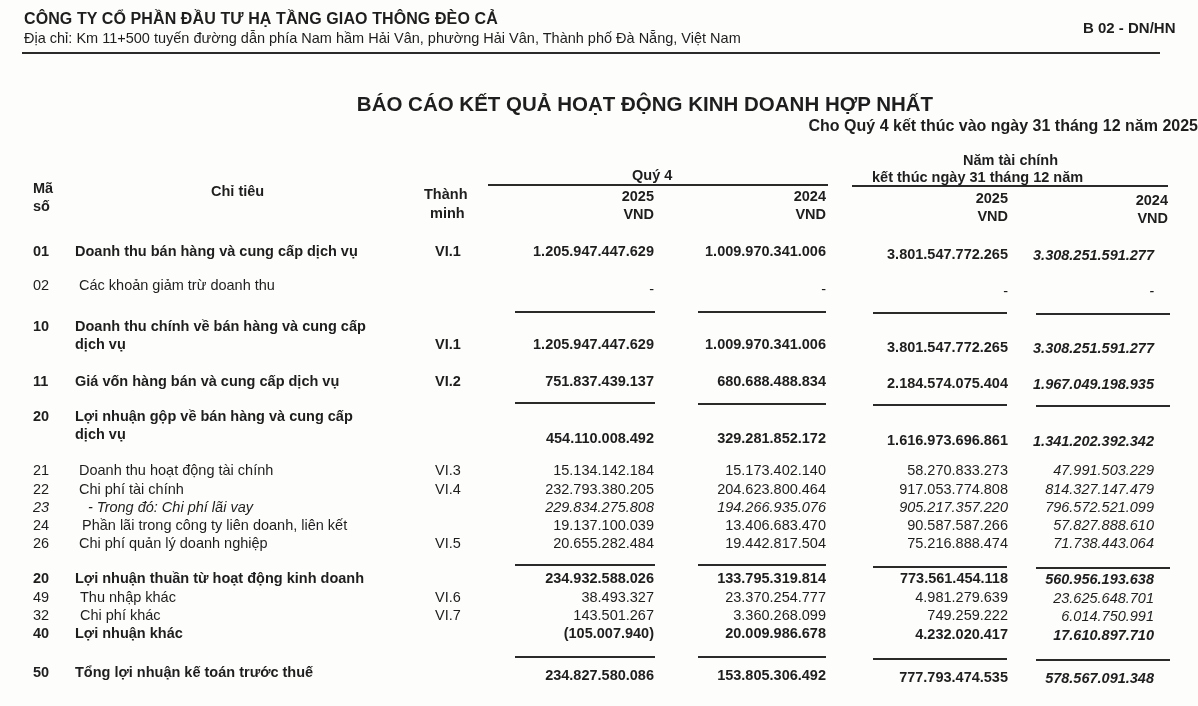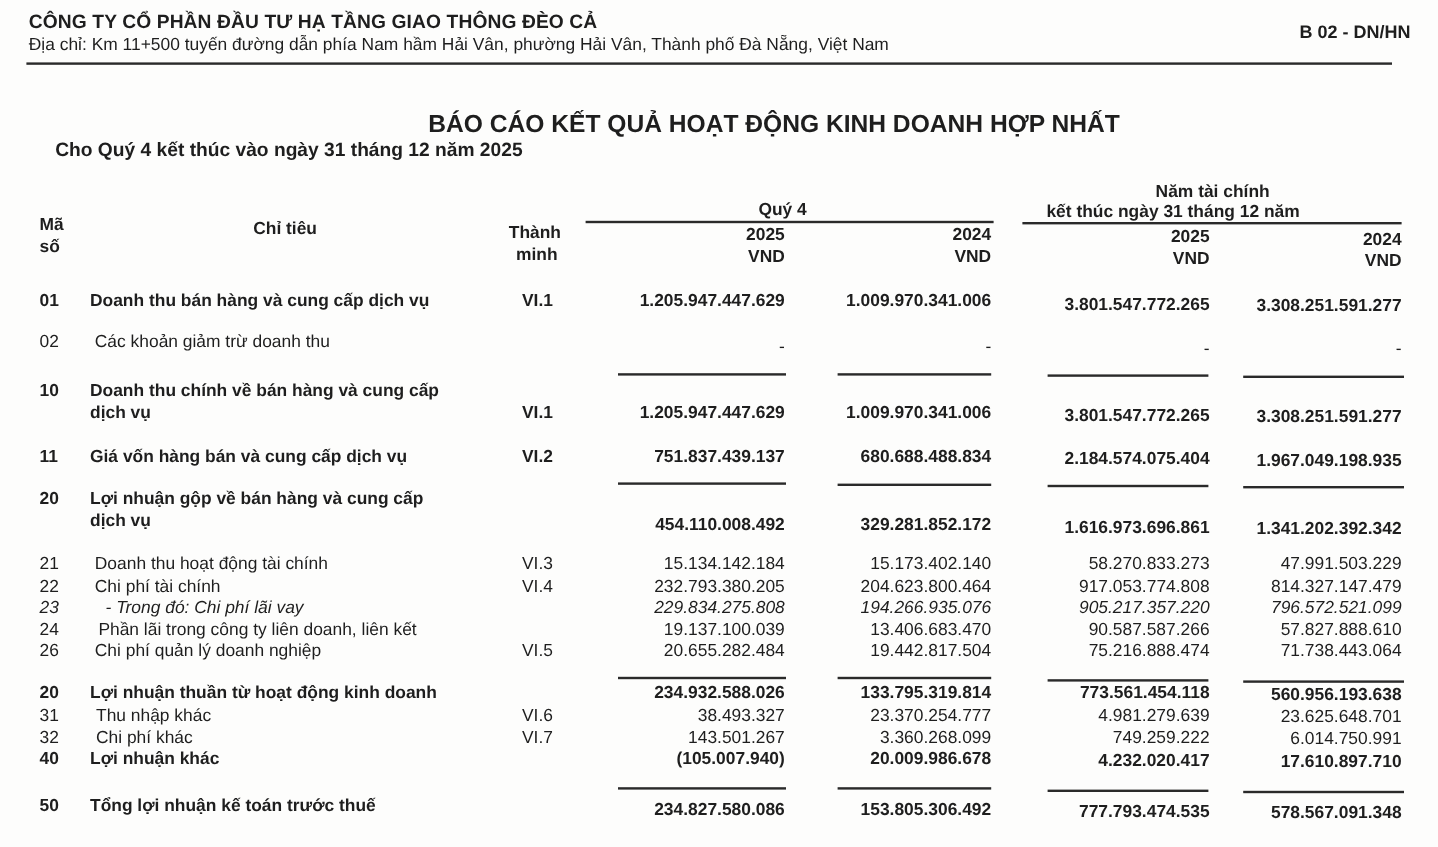--- a/index.html
+++ b/index.html
@@ -6,29 +6,29 @@
   body {
     width:1198px; height:706px; overflow:hidden; background:#fdfdfc;
     font-family:"Liberation Sans", sans-serif; color:#1e1e1e; position:relative;
   }
   .abs { position:absolute; white-space:nowrap; }
   .company { left:24px; top:10px; font-size:16px; font-weight:bold; letter-spacing:0.1px; }
   .address { left:24px; top:30px; font-size:14.5px; }
   .formcode { left:1083px; top:19px; font-size:15px; font-weight:bold; }
   .topline { position:absolute; left:22px; top:52px; width:1138px; height:1.5px; background:#2a2a2a; }
   .title { left:0; width:1198px; top:92px; text-align:center; font-size:20.5px; font-weight:bold; padding-left:92px; box-sizing:border-box;}
-  .subtitle { left:0; width:1198px; top:117px; text-align:left; font-size:16px; font-weight:bold; padding-left:46px; box-sizing:border-box;}
+  .subtitle { left:0; width:1198px; top:117px; text-align:right; font-size:16px; font-weight:bold; padding-left:46px; box-sizing:border-box;}
   .hdr { font-size:14.5px; font-weight:bold; }
   .rule { position:absolute; height:1.6px; background:#2a2a2a; }
   .row { position:absolute; left:0; width:1198px; font-size:14.5px; }
   .row .code { position:absolute; left:33px; }
   .row .label { position:absolute; left:75px; }
   .row .note { position:absolute; left:435px; }
   .row .v { position:absolute; text-align:right; }
-  .c1 { right:544px; } .c2 { right:372px; } .c3 { right:190px; } .c4 { right:30px; }
+  .c1 { right:544px; } .c2 { right:372px; } .c3 { right:190px; } .c4 { right:44px;font-style:italic; }
   .bold { font-weight:bold; }
   .ital { font-style:italic; }
   .lbl2 { position:absolute; left:75px; top:18px; }
 </style>
 </head>
 <body>
 
 <div class="abs company">CÔNG TY CỔ PHẦN ĐẦU TƯ HẠ TẦNG GIAO THÔNG ĐÈO CẢ</div>
 <div class="abs address">Địa chỉ: Km 11+500 tuyến đường dẫn phía Nam hầm Hải Vân, phường Hải Vân, Thành phố Đà Nẵng, Việt Nam</div>
 <div class="abs formcode">B 02 - DN/HN</div>
@@ -166,21 +166,21 @@
 
 <div class="row" style="top:570px;">
   <span class="code bold">20</span>
   <span class="label bold">Lợi nhuận thuần từ hoạt động kinh doanh</span>
   <span class="v c1 bold">234.932.588.026</span>
   <span class="v c2 bold">133.795.319.814</span>
   <span class="v c3 bold">773.561.454.118</span>
   <span class="v c4 bold" style="top:1px">560.956.193.638</span>
 </div>
 <div class="row" style="top:589px;">
-  <span class="code">31</span>
+  <span class="code">49</span>
   <span class="label" style="left:80px">Thu nhập khác</span>
   <span class="note">VI.6</span>
   <span class="v c1">38.493.327</span>
   <span class="v c2">23.370.254.777</span>
   <span class="v c3">4.981.279.639</span>
   <span class="v c4" style="top:1px">23.625.648.701</span>
 </div>
 <div class="row" style="top:607px;">
   <span class="code">32</span>
   <span class="label" style="left:80px">Chi phí khác</span>

